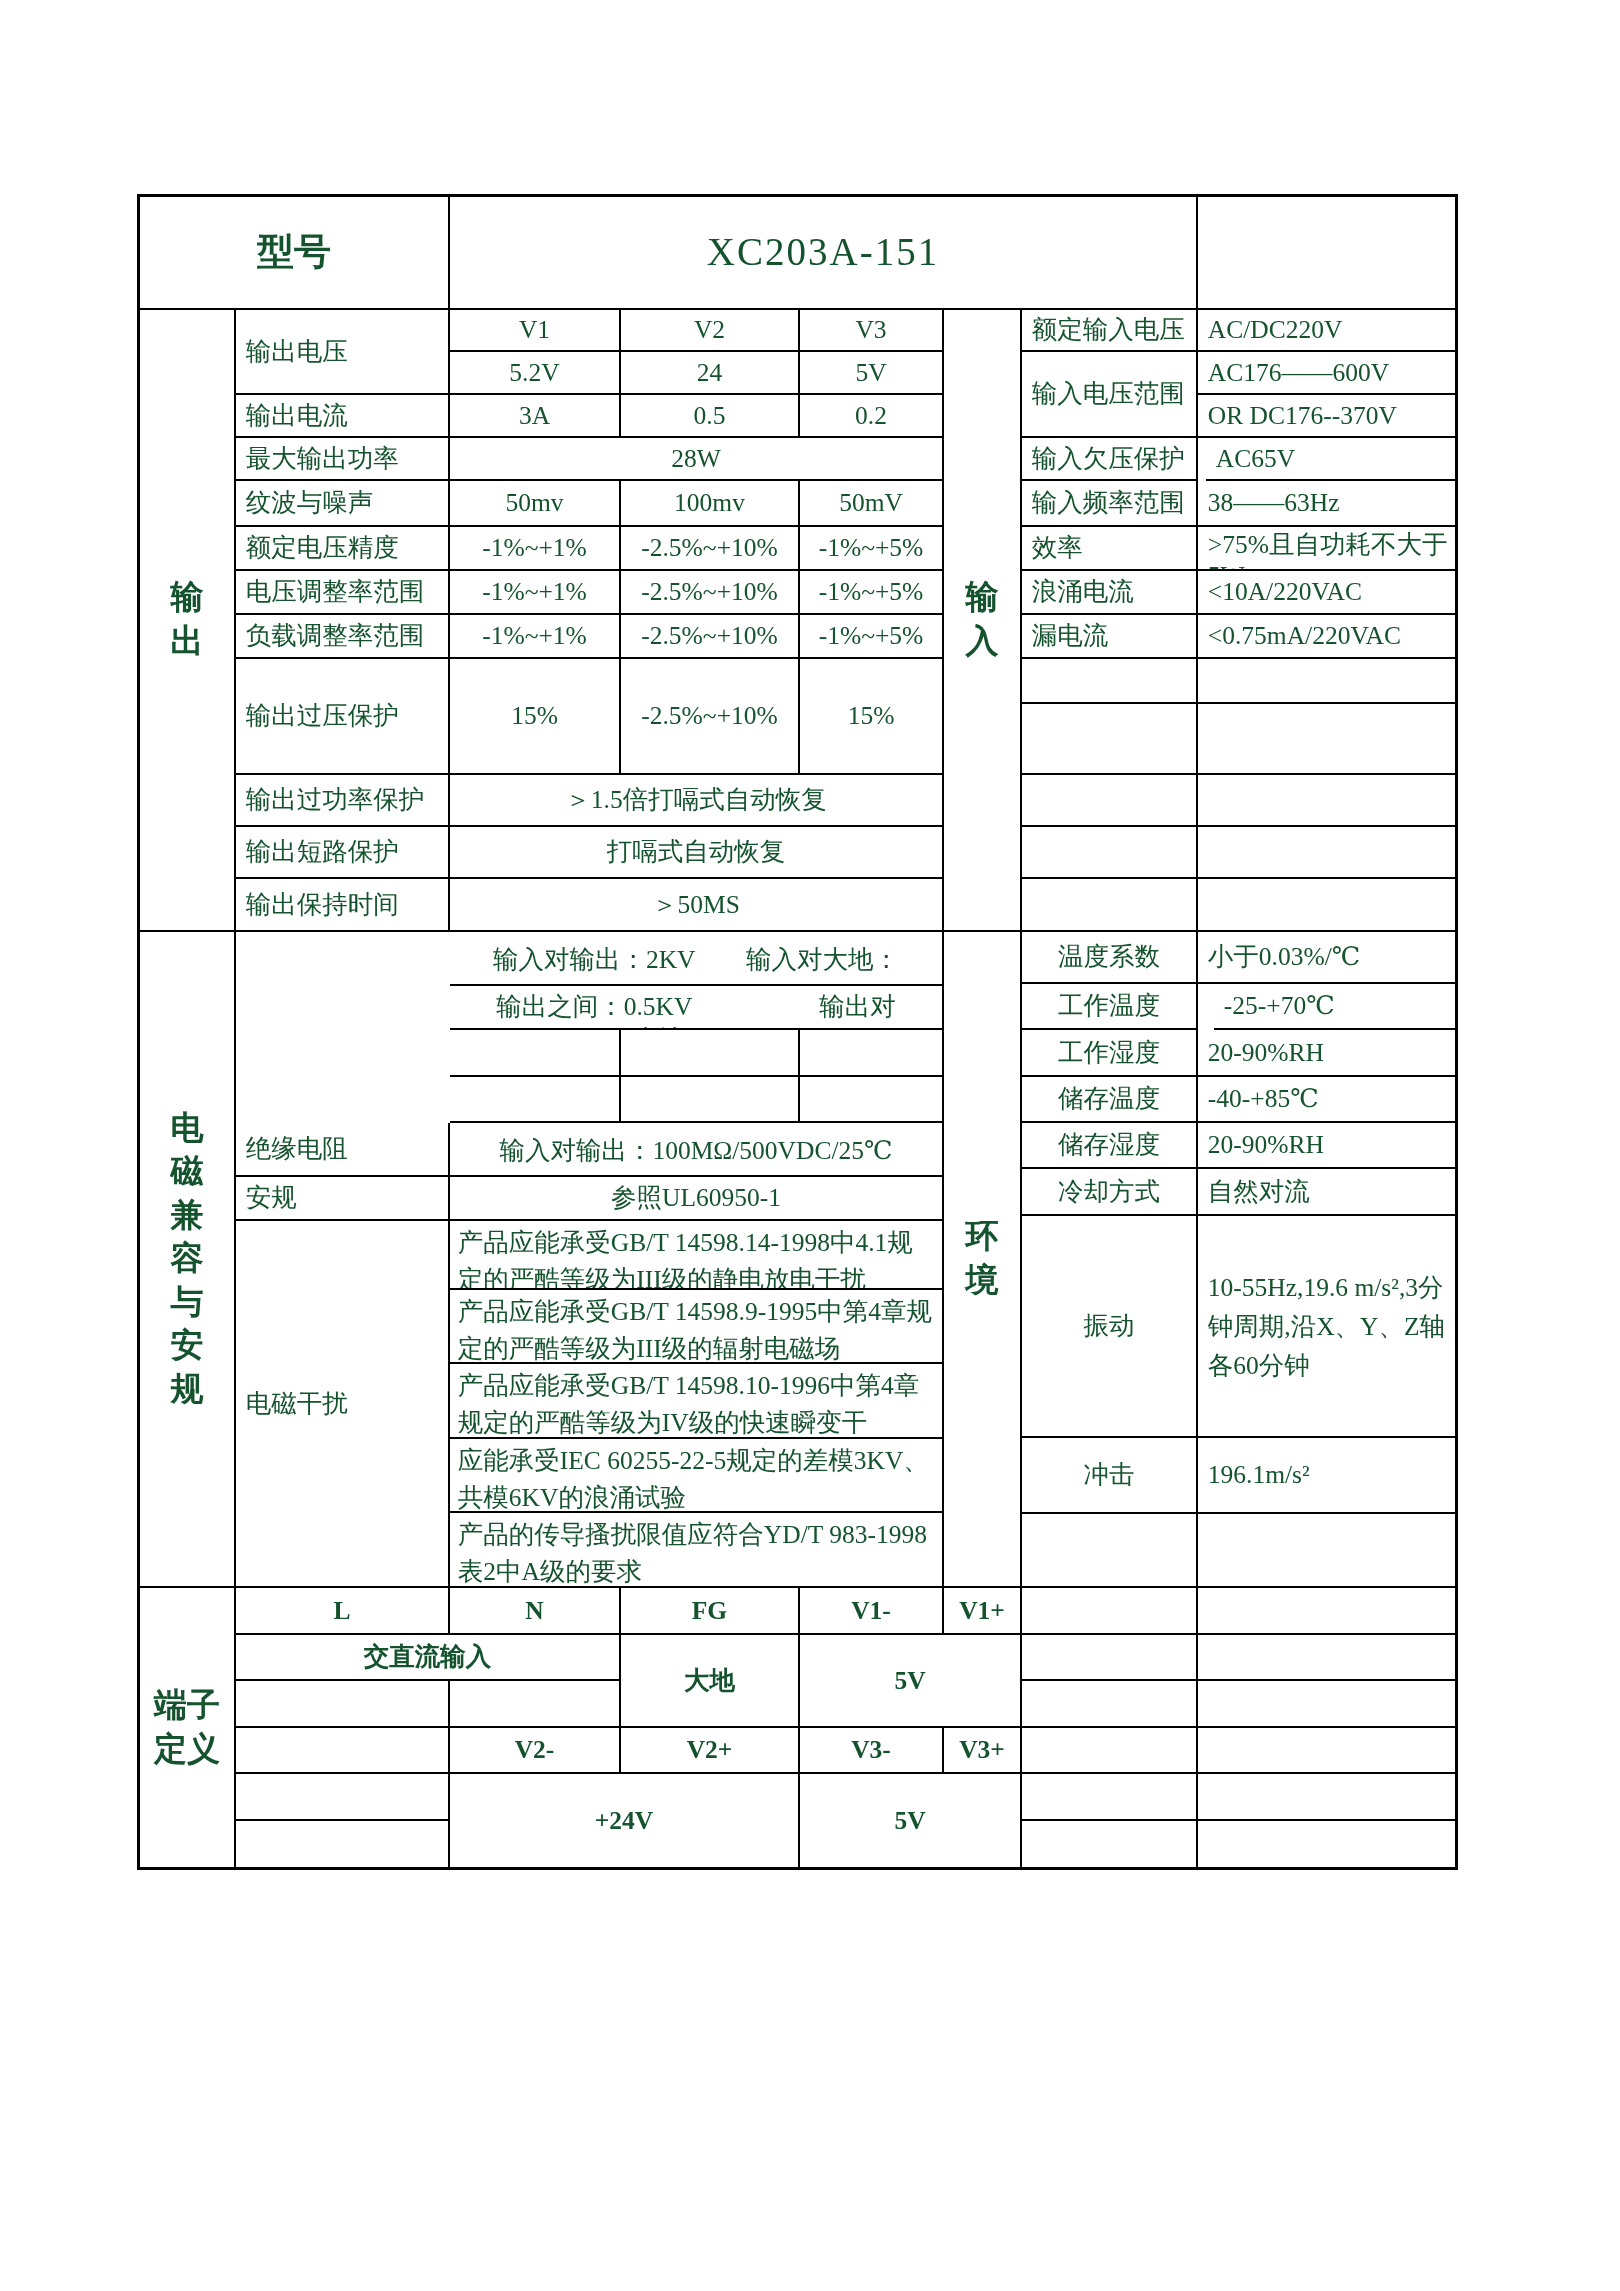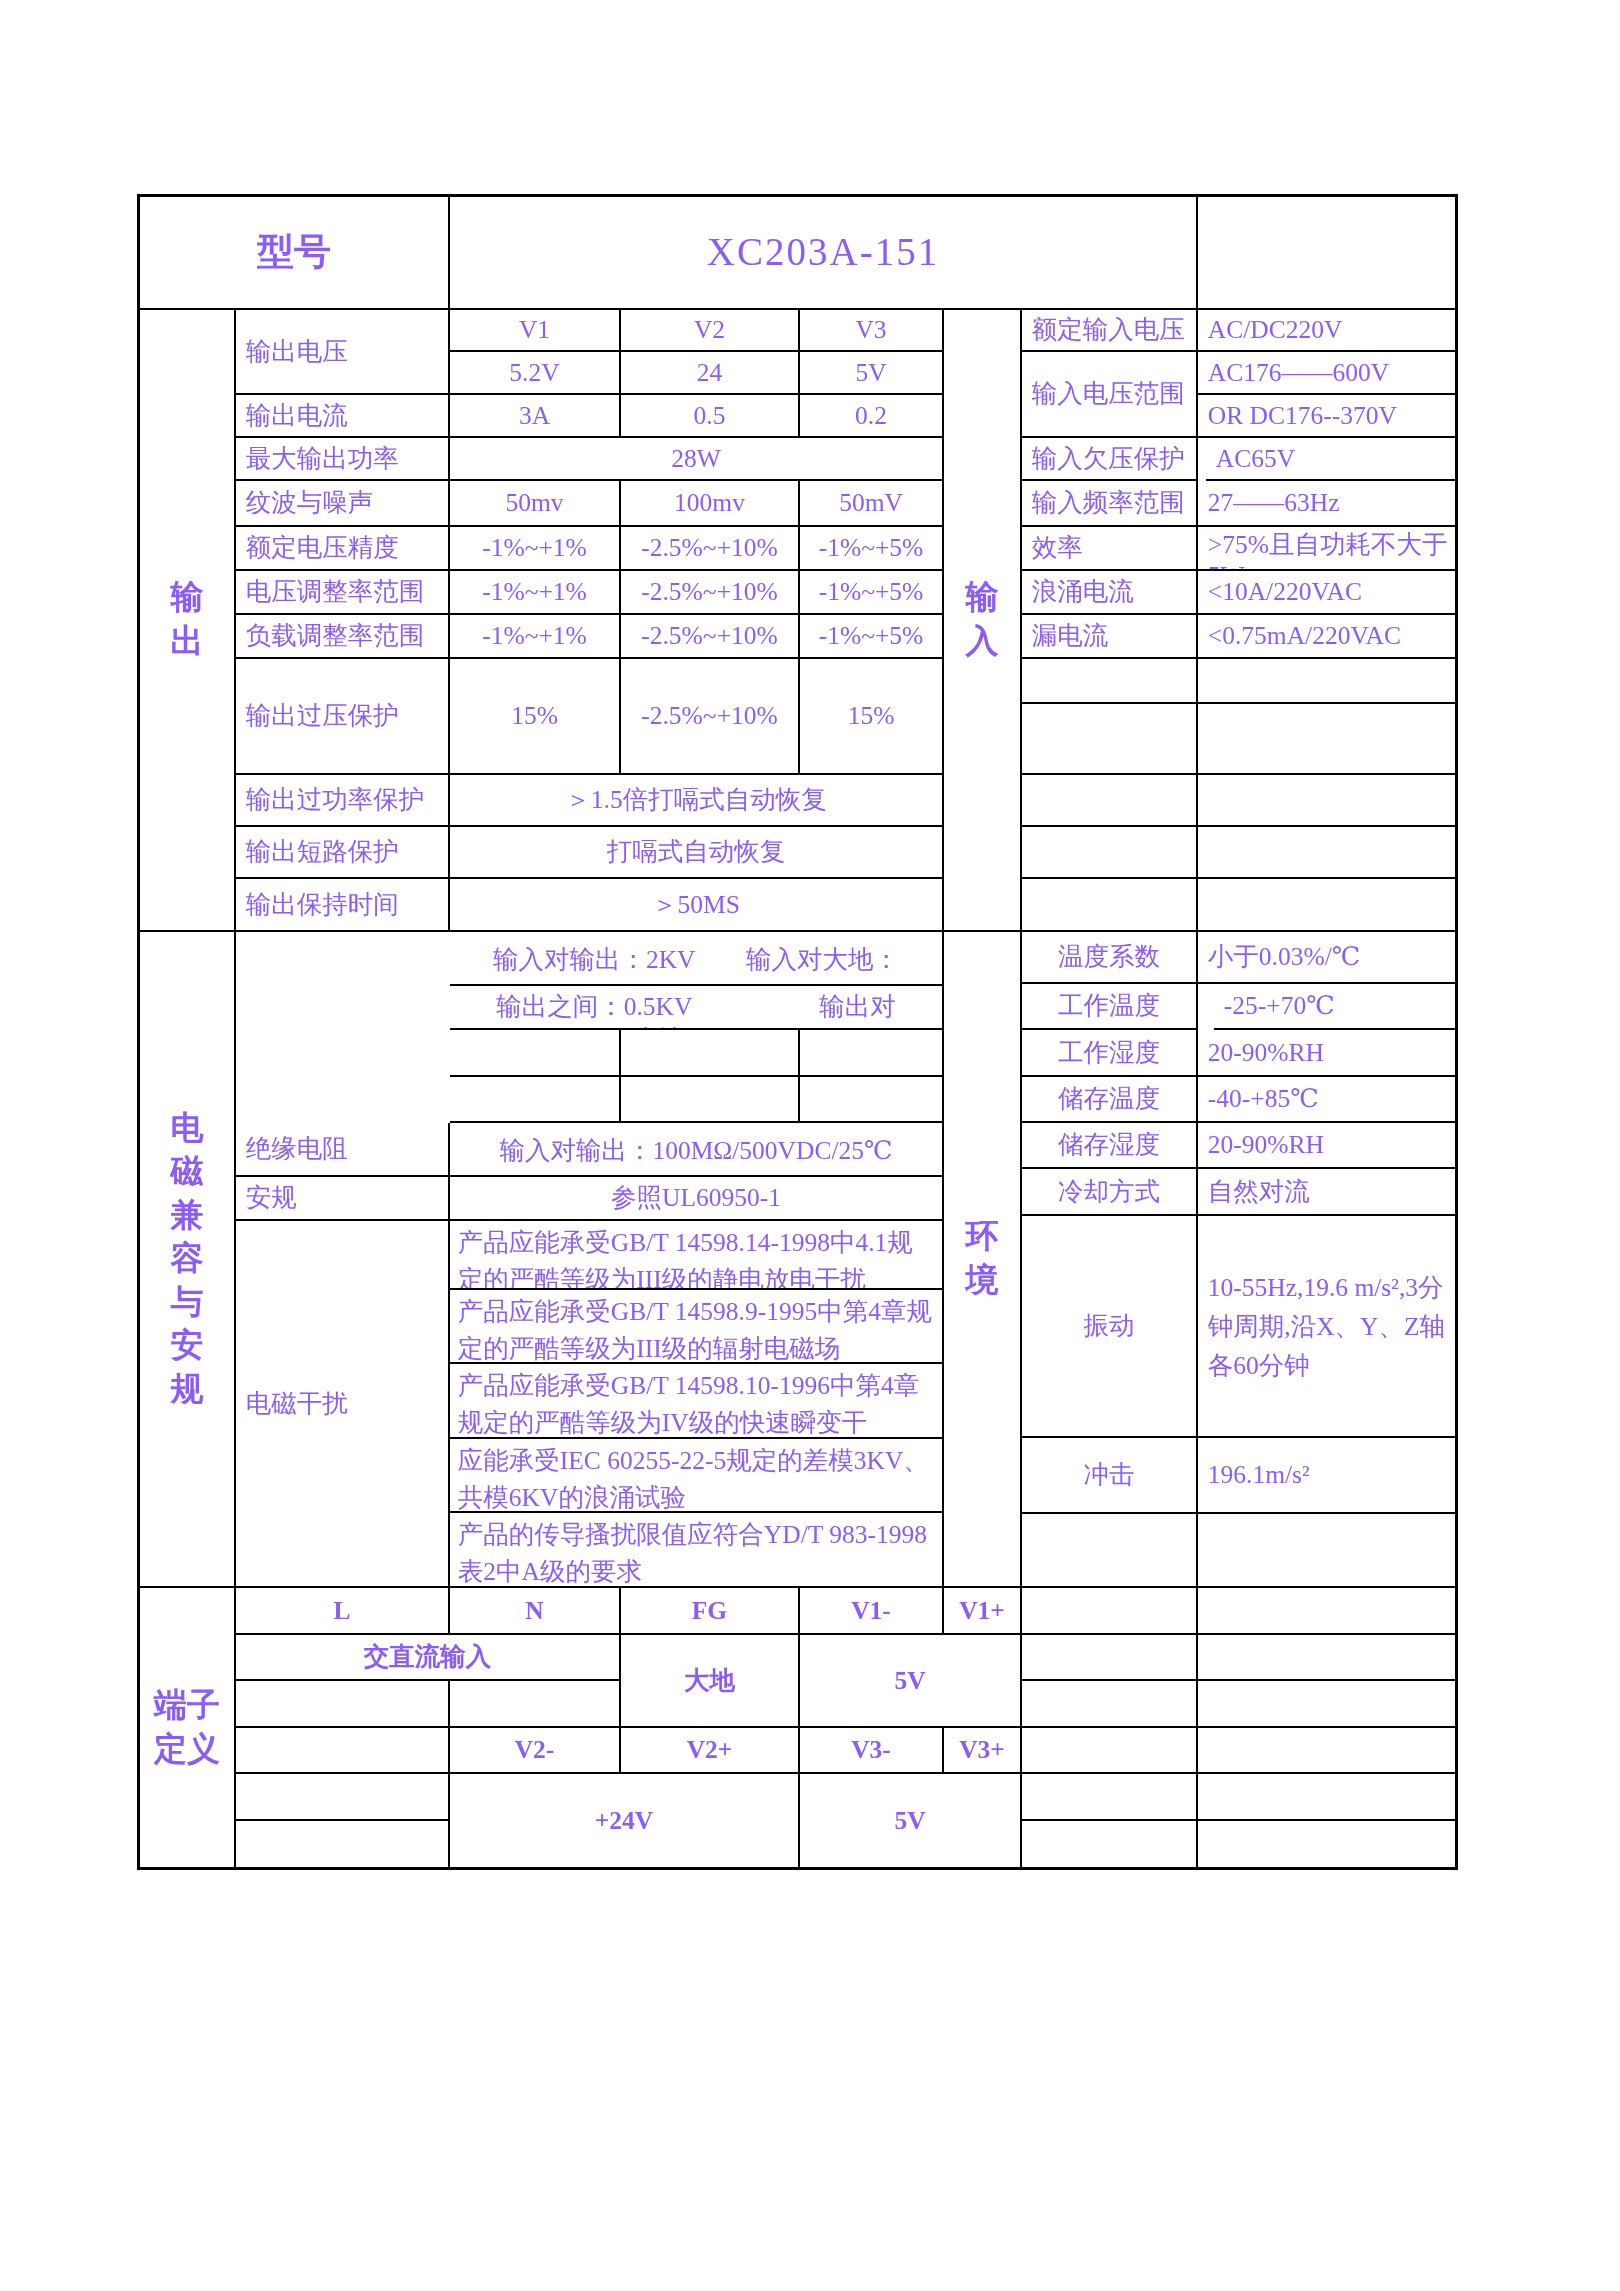--- a/index.html
+++ b/index.html
@@ -1,17 +1,17 @@
 <!DOCTYPE html>
 <html><head>
 <meta charset="utf-8">
 <style>
   html,body{margin:0;padding:0;background:#fff;}
   .page{position:relative;width:1620px;height:2292px;background:#ffffff;
-        font-family:"Liberation Serif","DejaVu Serif",serif;color:#8b5cf6;}
+        font-family:"Liberation Serif","DejaVu Serif",serif;color:#14532d;}
   .spec-table{position:absolute;left:137px;top:194px;width:1315px;border:3.9px solid #000;background:#fff;}
   .g{display:grid;}
   #s1{grid-template-columns:96px 214px 171px 179px 144px 78px 176px 257px;
       grid-template-rows:113px 42px 43px 43px 43px 46px 44px 44px 44px 45px 71px 52px 52px 53px;}
   #s2{display:flex;}
   #s2l{grid-template-columns:96px 214px 494px;
        grid-template-rows:54px 44px 47px 46px 54px 44px 69px 74px 75px 74px 75px;}
   #s2r{grid-template-columns:78px 176px 257px;
        grid-template-rows:52px 46px 47px 46px 46px 47px 222px 76px 74px;}
   #s3{grid-template-columns:96px 214px 171px 179px 144px 78px 176px 257px;
@@ -108,21 +108,21 @@
       <div class="c tl" style="grid-column:7;grid-row:10;"></div>
       <div class="c tl" style="grid-column:7;grid-row:11;"></div>
       <div class="c tl" style="grid-column:7;grid-row:12;"></div>
       <div class="c tl" style="grid-column:7;grid-row:13;"></div>
       <div class="c tl" style="grid-column:7;grid-row:14;"></div>
 
       <div class="c tl bR0" style="grid-column:8;grid-row:2;">AC/DC220V</div>
       <div class="c tl bR0" style="grid-column:8;grid-row:3;">AC176——600V</div>
       <div class="c tl bR0" style="grid-column:8;grid-row:4;">OR DC176--370V</div>
       <div class="c tl bR0" style="grid-column:8;grid-row:5;margin-left:8px;">AC65V</div>
-      <div class="c tl bR0" style="grid-column:8;grid-row:6;">27——63Hz</div>
+      <div class="c tl bR0" style="grid-column:8;grid-row:6;">38——63Hz</div>
       <div class="c bR0 clip" style="grid-column:8;grid-row:7;text-align:left;padding-left:9.8px;padding-top:2px;line-height:31px;">
         <div>&gt;75%且自功耗不大于</div>
         <div>5W</div>
       </div>
       <div class="c tl bR0" style="grid-column:8;grid-row:8;">&lt;10A/220VAC</div>
       <div class="c tl bR0" style="grid-column:8;grid-row:9;">&lt;0.75mA/220VAC</div>
       <div class="c bR0" style="grid-column:8;grid-row:10;"></div>
       <div class="c bR0" style="grid-column:8;grid-row:11;"></div>
       <div class="c bR0" style="grid-column:8;grid-row:12;"></div>
       <div class="c bR0" style="grid-column:8;grid-row:13;"></div>

